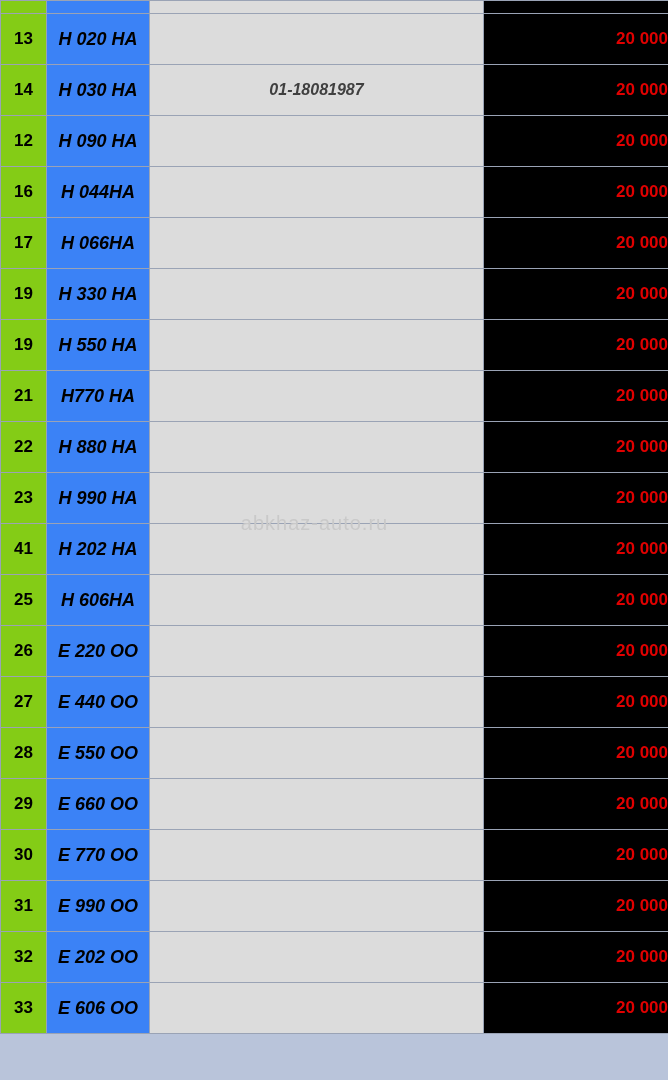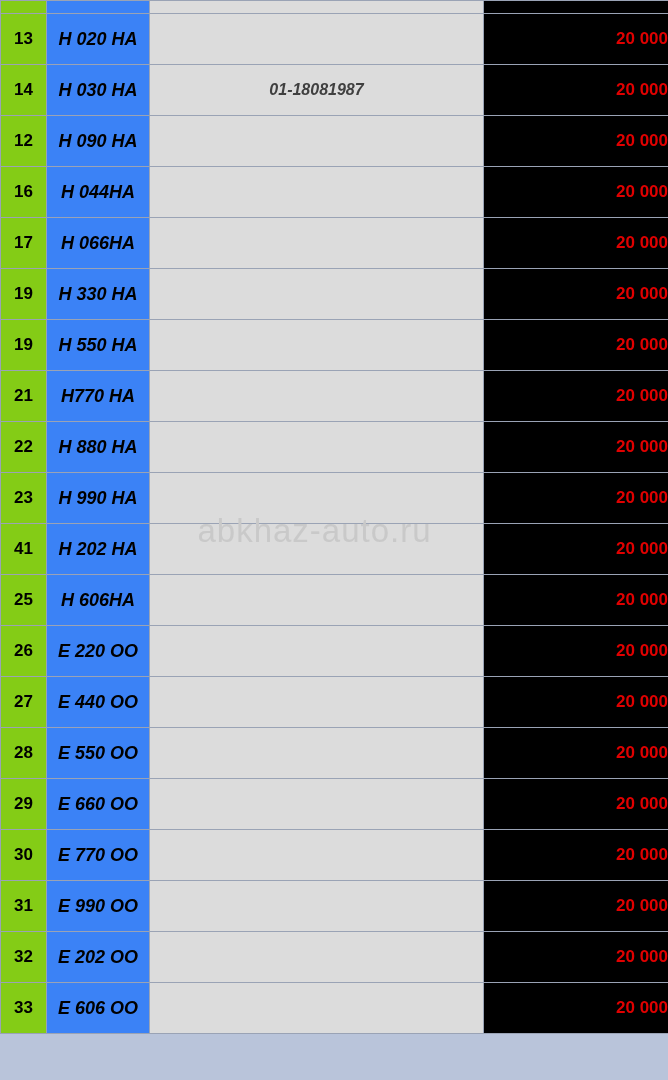--- a/index.html
+++ b/index.html
@@ -76,21 +76,21 @@
   }
   
   tr.partial-top td { height: 13px; }
 
   .watermark {
     position: absolute;
     left: 0;
     top: 512px;
     width: 629px;
     text-align: center;
-    font-size: 33px;
+    font-size: 20px;
     letter-spacing: 1px;
     color: #c9c9c9;
     font-family: "Liberation Sans", sans-serif;
     z-index: 5;
     pointer-events: none;
     user-select: none;
   }
 </style>
 </head>
 <body>

